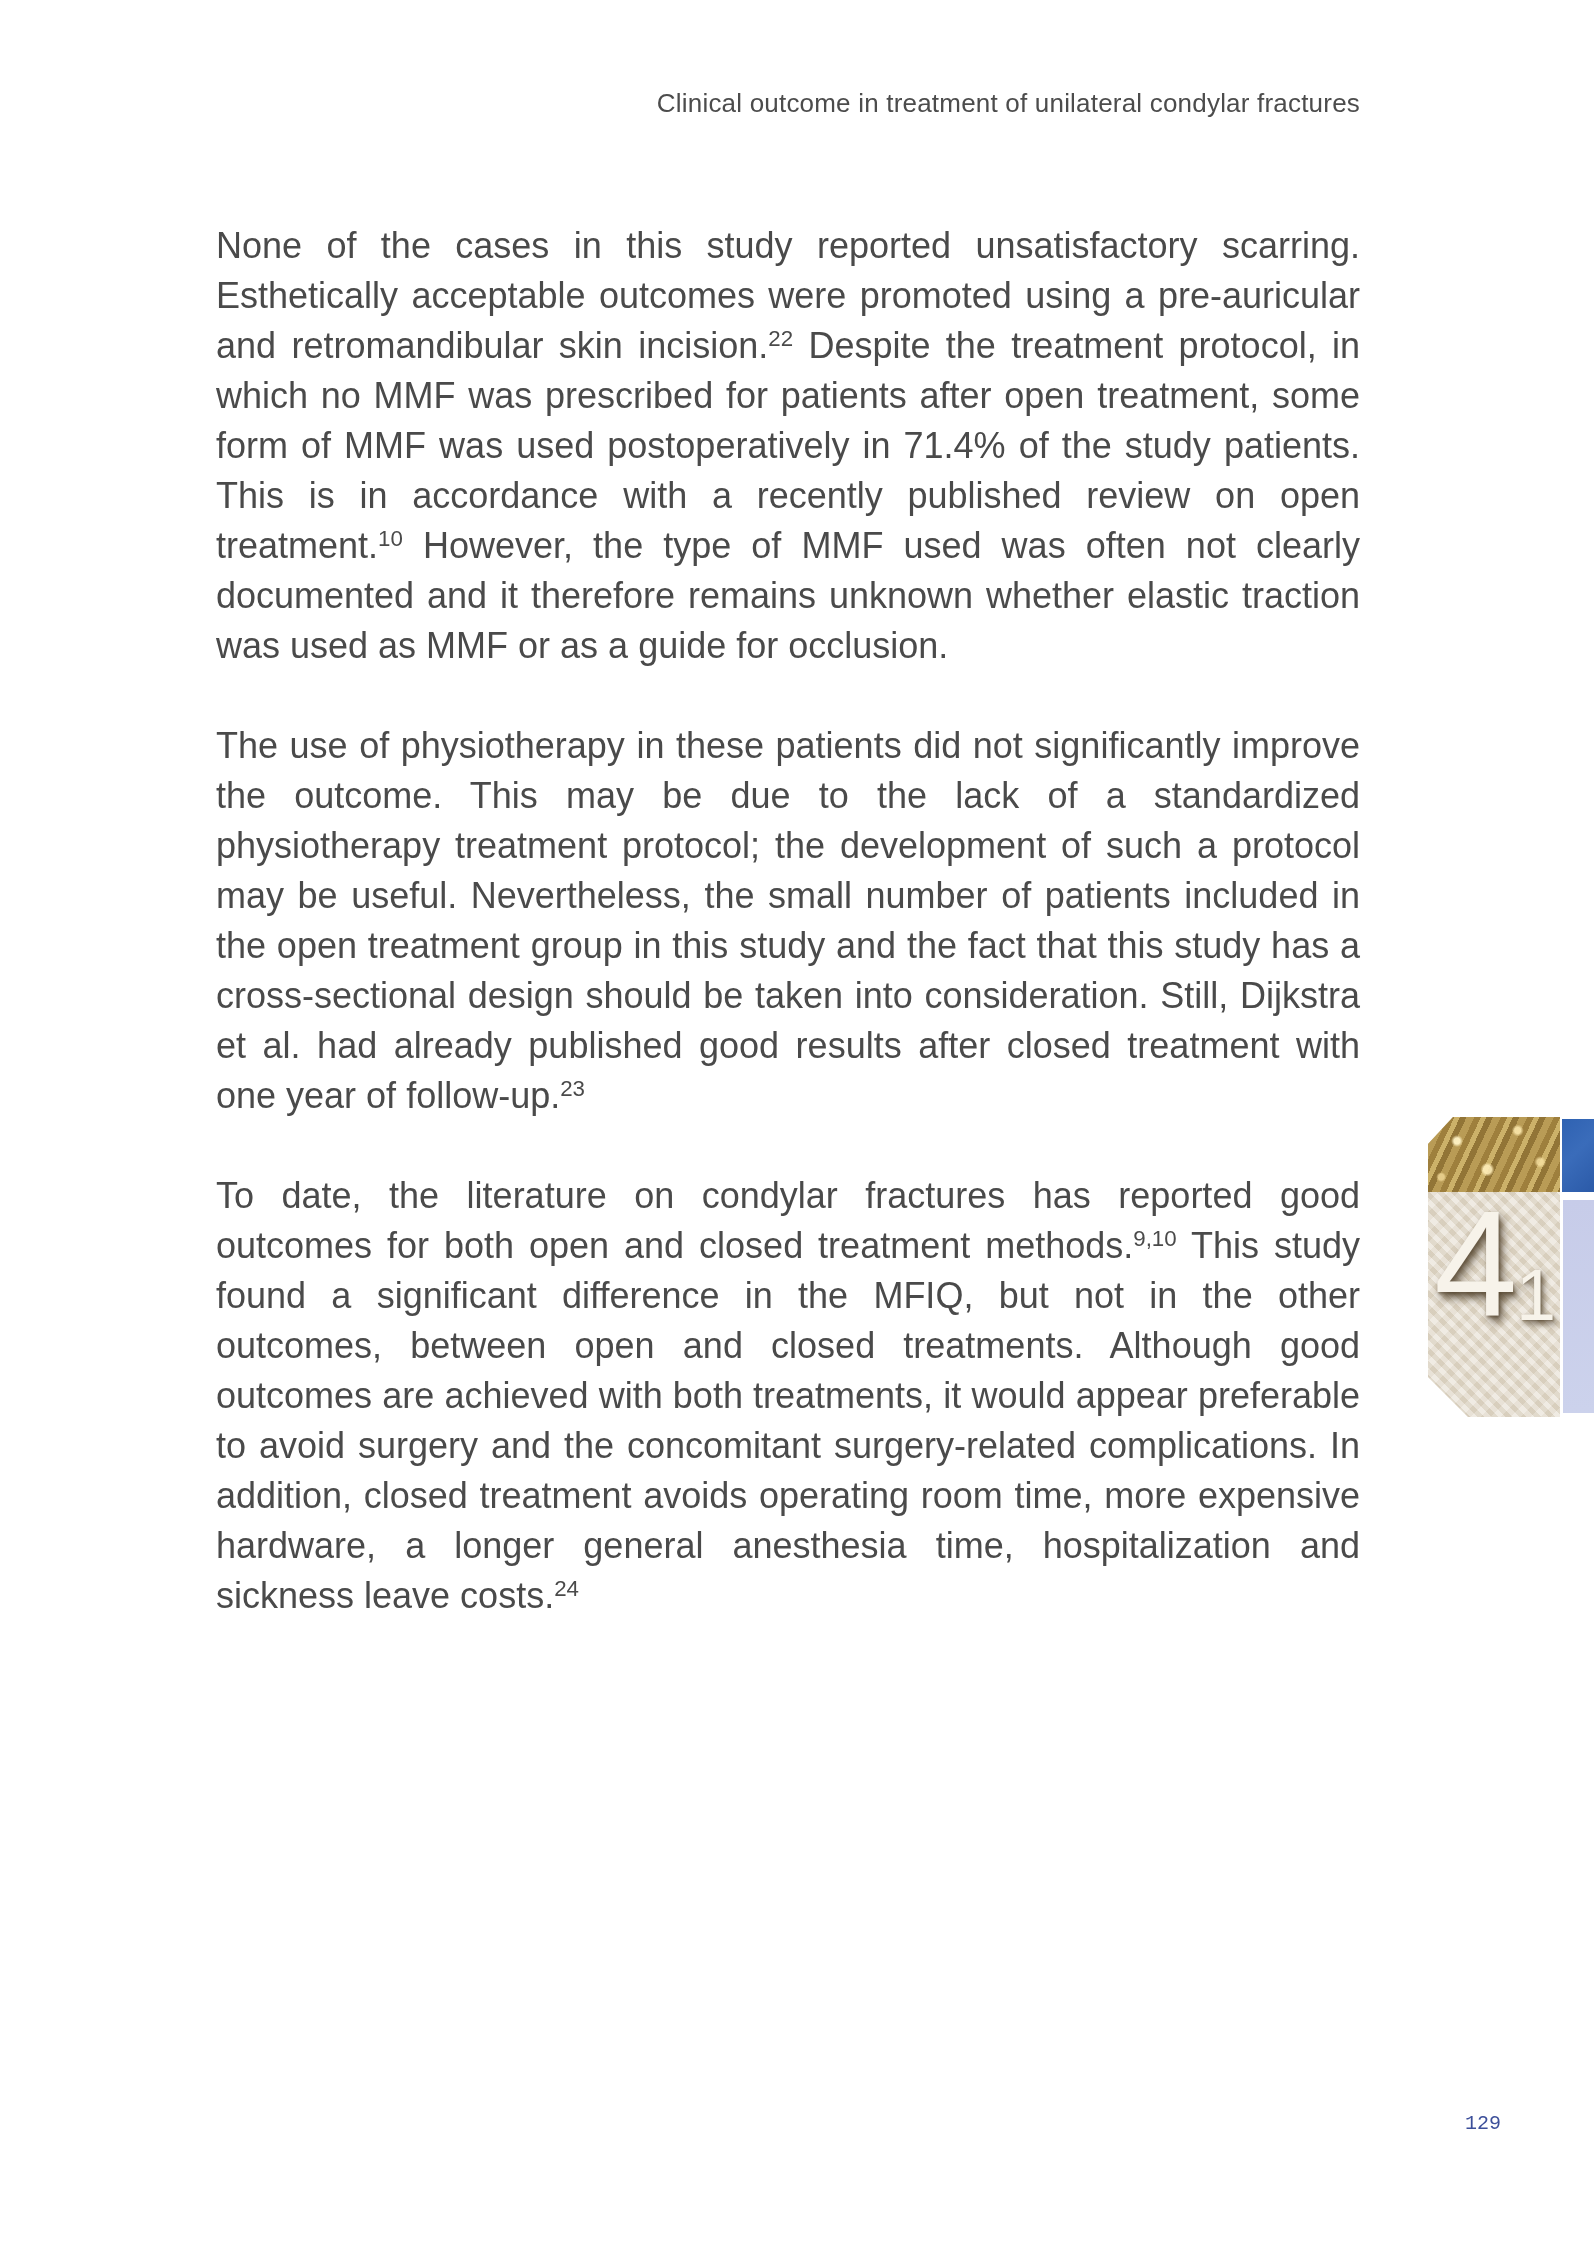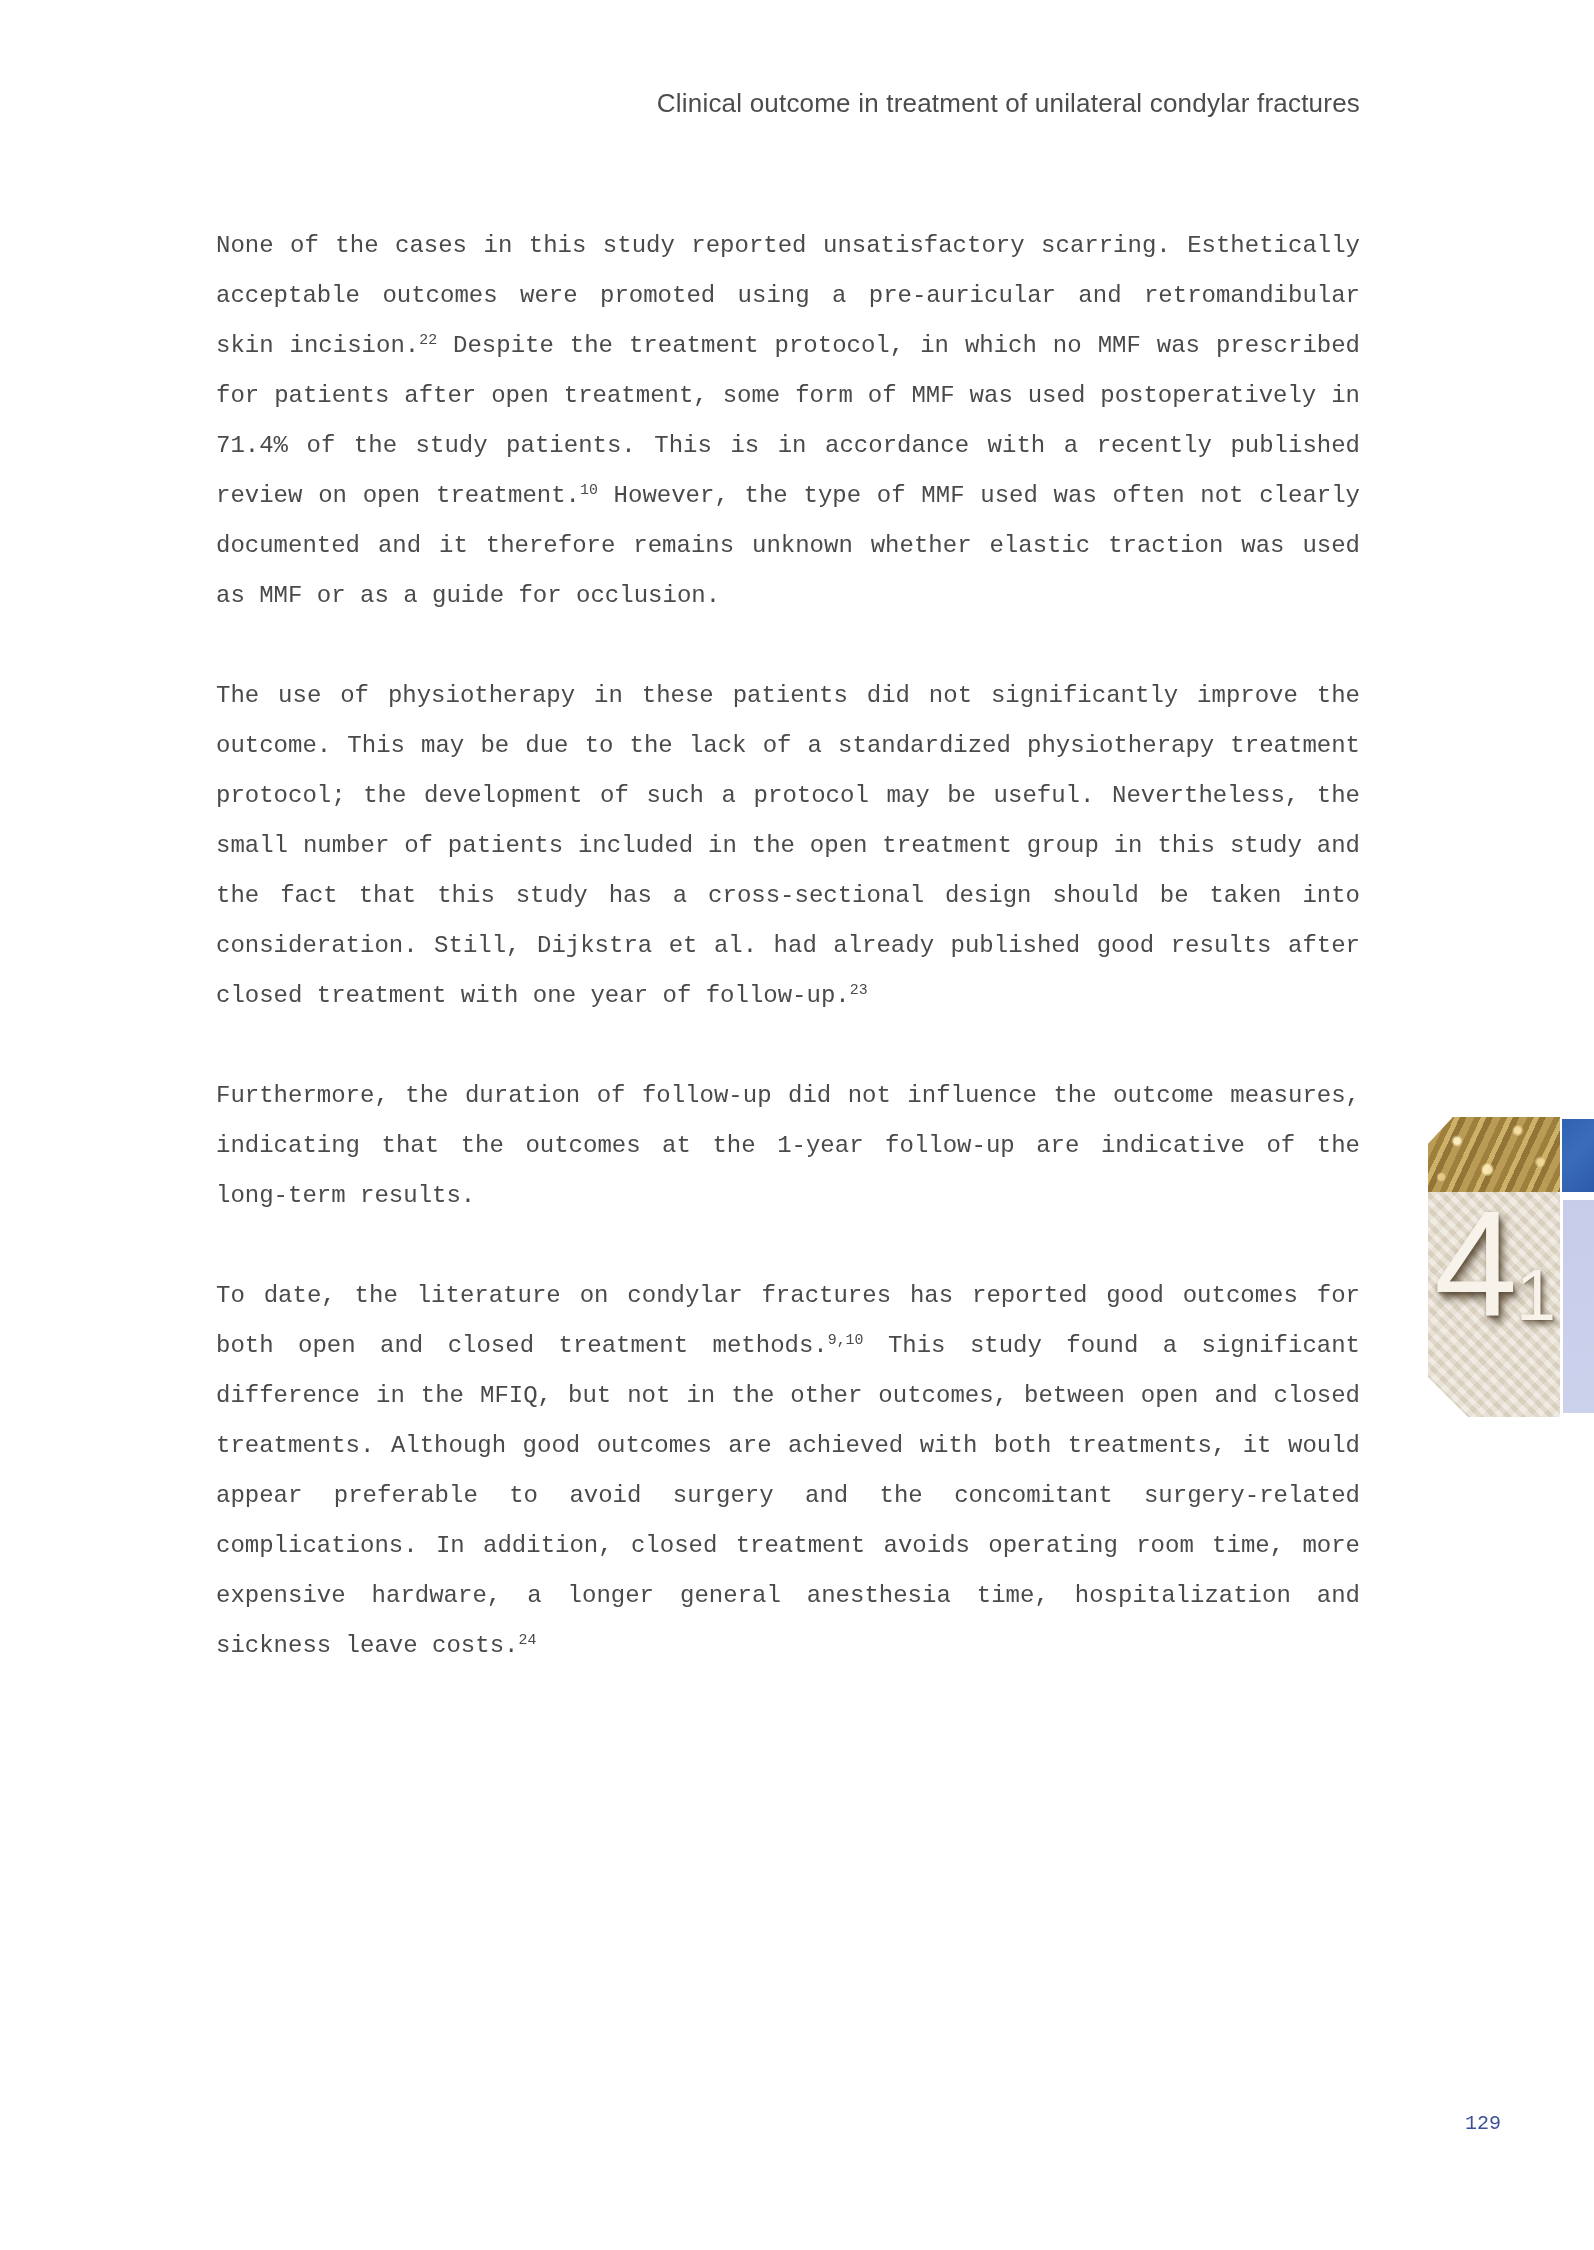--- a/index.html
+++ b/index.html
@@ -17,24 +17,23 @@
     font-size:26px;
     color:#4c4c4c;
     letter-spacing:0.2px;
     white-space:nowrap;
   }
   .body-text{
     position:absolute;
     left:216px;top:221px;
     width:1144px;
     color:var(--body-text,#4a4a4a);
-    font-size:24px;
+    font-size:36px;
     line-height:50px;
     text-align:justify;
-    font-family:Liberation Mono, monospace;
   }
   .body-text p{margin:0 0 50px 0;}
   .body-text sup{
     font-size:0.62em;
     line-height:0;
     vertical-align:baseline;
     position:relative;
     top:-0.55em;
   }
   
@@ -106,21 +105,20 @@
 </head>
 <body>
 
 <div class="page">
 
   <div class="running-header">Clinical outcome in treatment of unilateral condylar fractures</div>
 
   <div class="body-text">
       <p>None of the cases in this study reported unsatisfactory scarring. Esthetically acceptable outcomes were promoted using a pre-auricular and retromandibular skin incision.<sup>22</sup> Despite the treatment protocol, in which no MMF was prescribed for patients after open treatment, some form of MMF was used postoperatively in 71.4% of the study patients. This is in accordance with a recently published review on open treatment.<sup>10</sup> However, the type of MMF used was often not clearly documented and it therefore remains unknown whether elastic traction was used as MMF or as a guide for occlusion.</p>
       <p>The use of physiotherapy in these patients did not significantly improve the outcome. This may be due to the lack of a standardized physiotherapy treatment protocol; the development of such a protocol may be useful. Nevertheless, the small number of patients included in the open treatment group in this study and the fact that this study has a cross-sectional design should be taken into consideration. Still, Dijkstra et al. had already published good results after closed treatment with one year of follow-up.<sup>23</sup></p>
-      <p>Furthermore, the duration of follow-up did not influence the outcome measures, indicating that the outcomes at the 1-year follow-up are indicative of the long-term results.</p>
       <p>To date, the literature on condylar fractures has reported good outcomes for both open and closed treatment methods.<sup>9,10</sup> This study found a significant difference in the MFIQ, but not in the other outcomes, between open and closed treatments. Although good outcomes are achieved with both treatments, it would appear preferable to avoid surgery and the concomitant surgery-related complications. In addition, closed treatment avoids operating room time, more expensive hardware, a longer general anesthesia time, hospitalization and sickness leave costs.<sup>24</sup></p>
     </div>
 
   <div class="gold-block"></div>
   <div class="gold-shadow"></div>
   <div class="blue-block"></div>
 
   <div class="beige-block">
     <span class="chapter-number">4</span>
     <span class="chapter-number-subscript">1</span>

